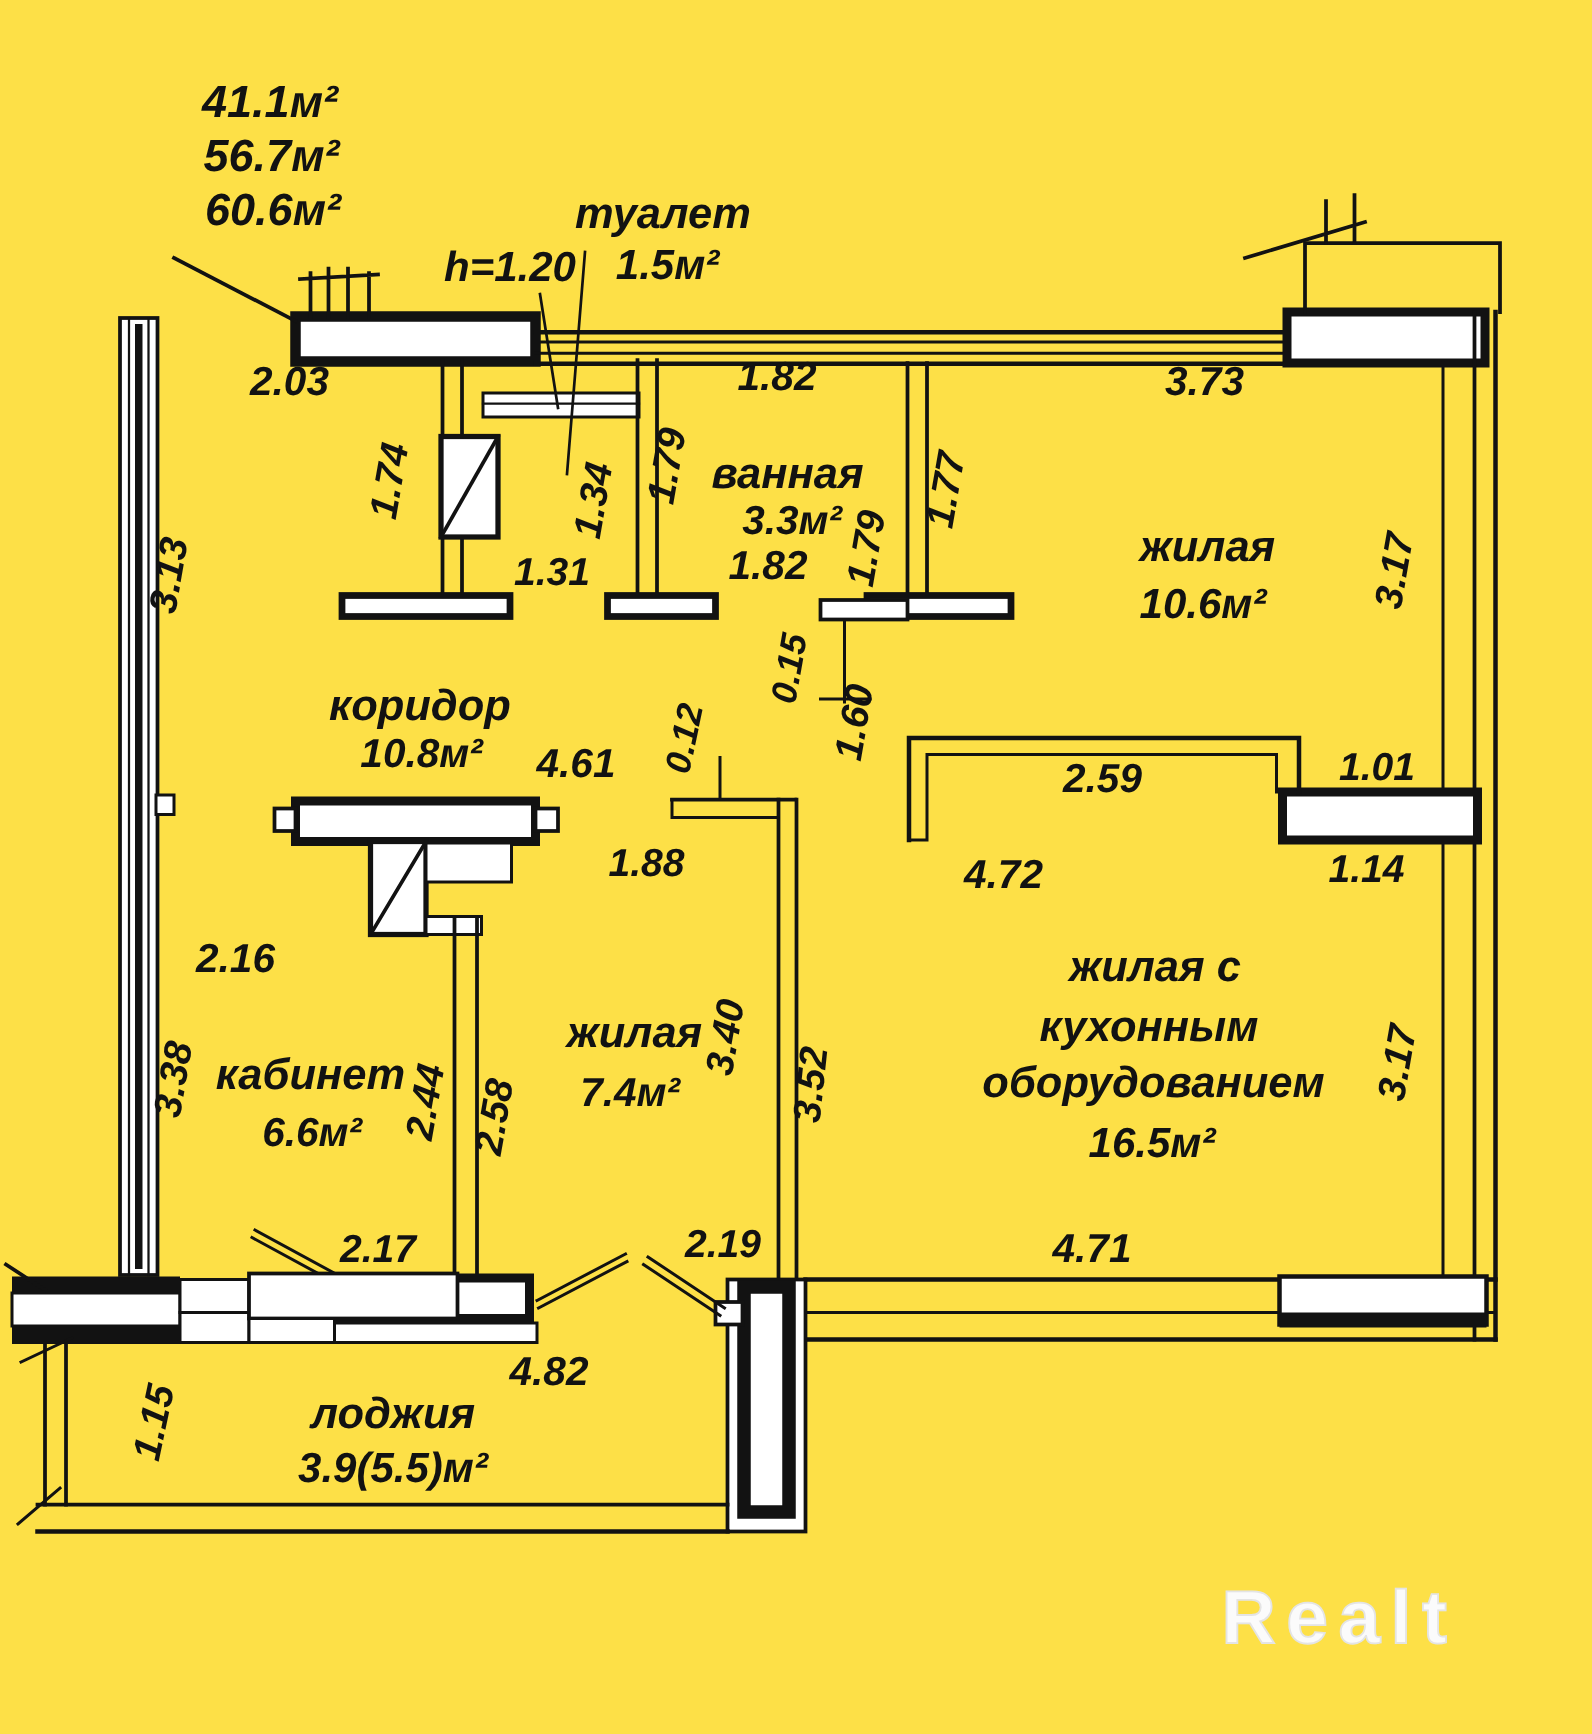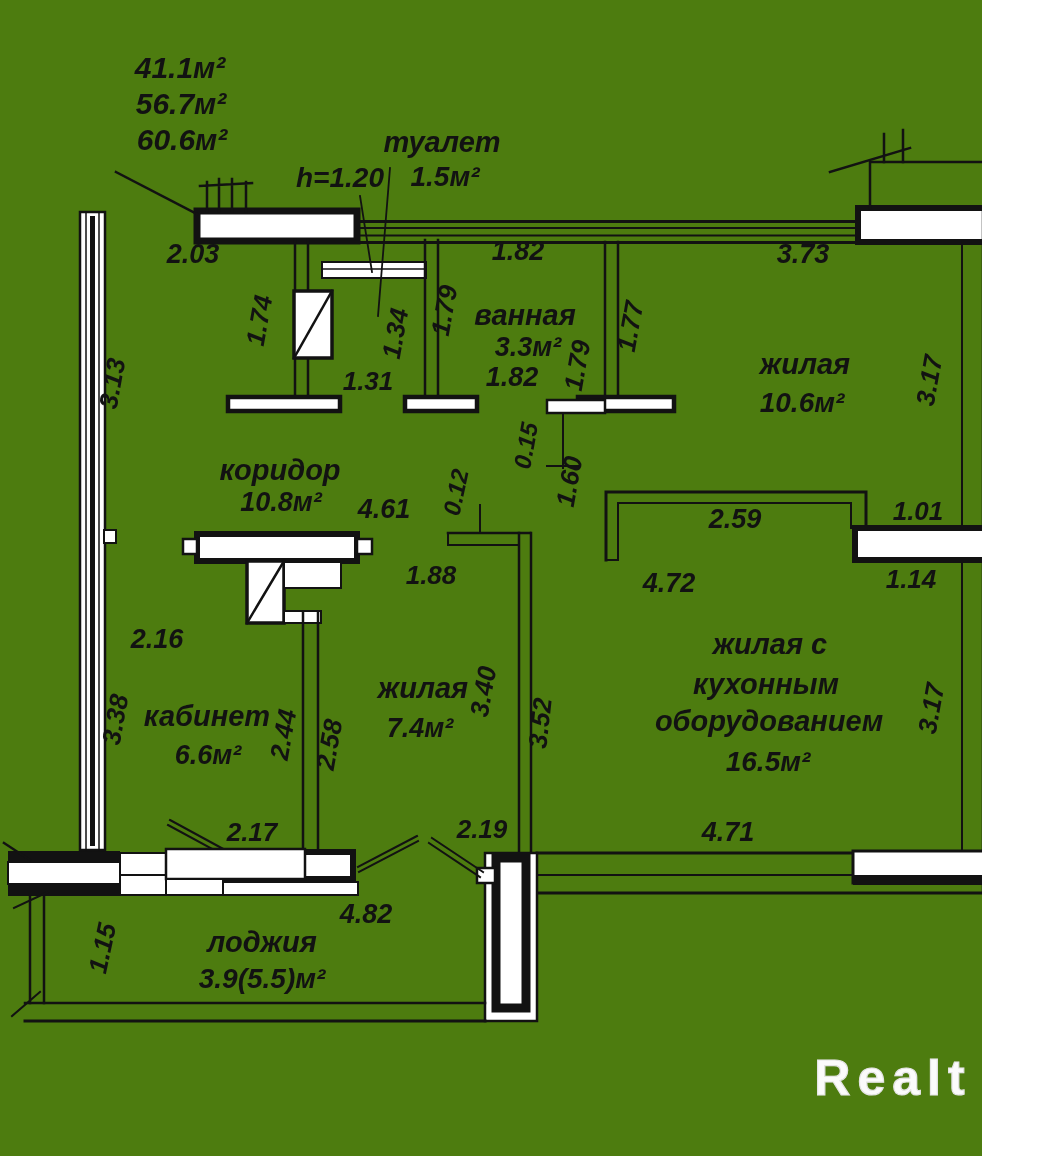--- a/index.html
+++ b/index.html
@@ -1,16 +1,16 @@
 <!DOCTYPE html>
 <html><head>
 <meta charset="utf-8">
 <style>
   html,body{margin:0;padding:0;background:#fff;}
-  .stage{position:relative;width:982px;height:1156px;background:#4d7c0f;overflow:hidden;}
+  .stage{position:relative;width:1061px;height:1156px;background:#fde047;overflow:hidden;}
   svg{position:absolute;left:0;top:0;}
   .lbl{font-family:"Liberation Sans",sans-serif;font-style:italic;font-weight:700;fill:#121212;}
   .wm{font-family:"Liberation Sans",sans-serif;font-weight:700;fill:#fbfbfb;stroke:#e4e4e4;stroke-width:1.2;letter-spacing:7px;}
   .w{stroke:#121212;fill:none;stroke-linecap:square;}
   .wf{stroke:#121212;fill:#ffffff;stroke-linecap:square;}
   .blk{fill:#121212;stroke:none;}
 </style>
 </head>
 <body>
 

